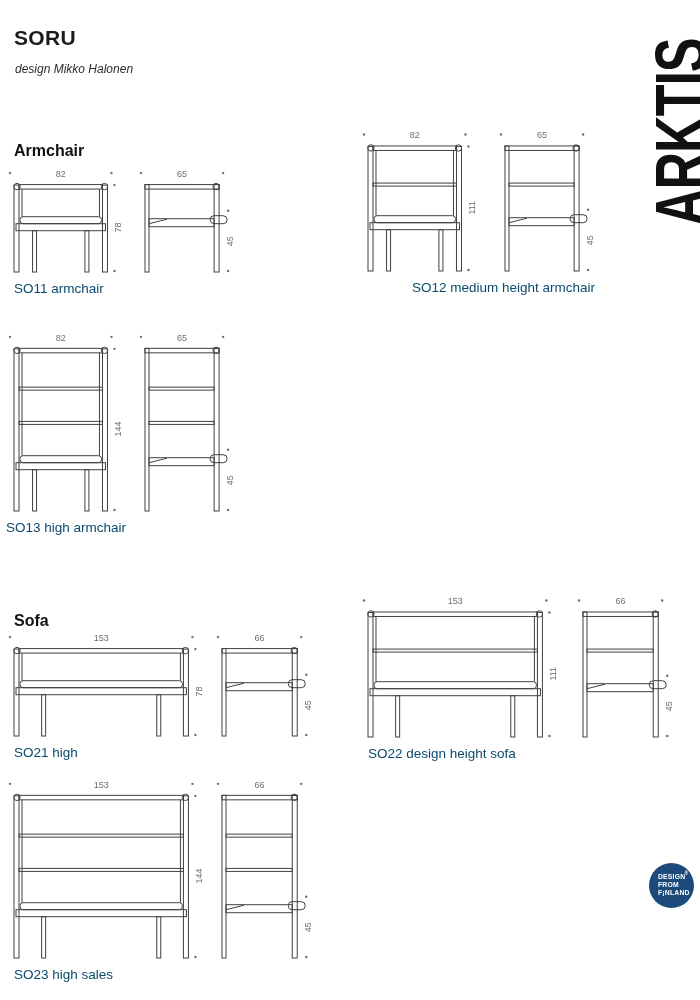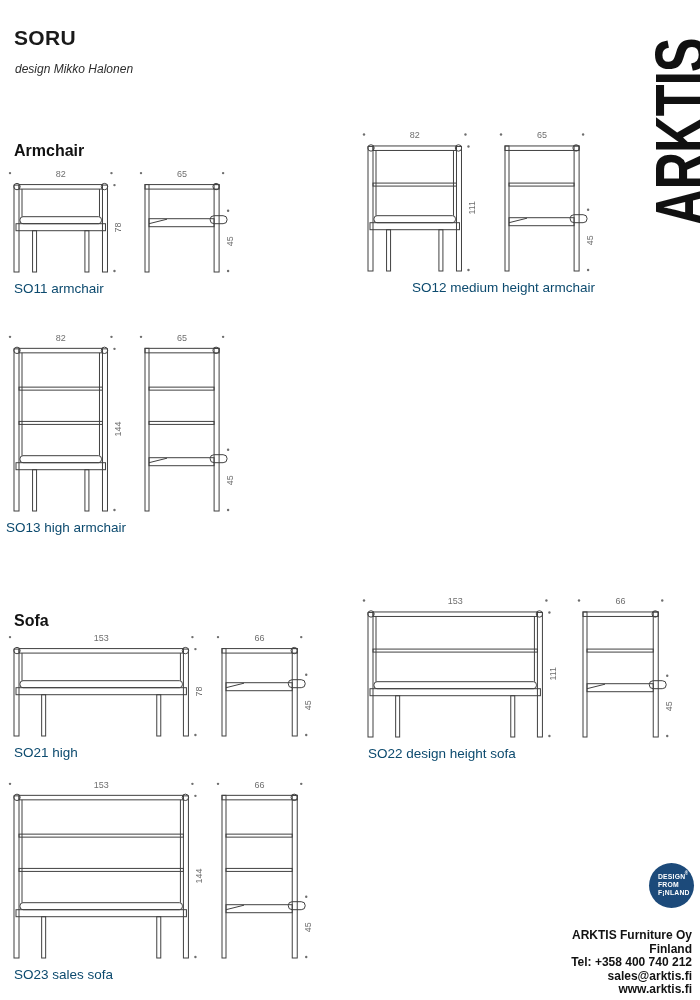--- a/index.html
+++ b/index.html
@@ -251,31 +251,24 @@
         <text x="311.24" y="927.35" font-size="9" text-anchor="middle" fill="#6e6e6e" stroke="none" transform="rotate(-90 311.24 927.35)">45</text>
       </g>
     </svg>
 
   <div id="captions">
       <div class="abs caption" style="left: 14px; top: 281px;">SO11 armchair</div>
       <div class="abs caption" style="left: 368px; top: 280px; margin-left: 44px;">SO12 medium height armchair</div>
       <div class="abs caption" style="left: 0; top: 520px; margin-left: 6px;">SO13 high armchair</div>
       <div class="abs caption" style="left: 14px; top: 745px;">SO21 high</div>
       <div class="abs caption" style="left: 368px; top: 746px;">SO22 design height sofa</div>
-      <div class="abs caption" style="left: 14px; top: 967px;">SO23 sales sofa</div>
+      <div class="abs caption" style="left: 14px; top: 967px;">SO23 high sales</div>
     </div>
 
   <div class="abs badge" id="badge" style="background: rgb(28, 74, 122); color: rgb(255, 255, 255);">
     <div class="bline">DESIGN</div>
     <div class="bline">FROM</div>
     <div class="bline">F¡NLAND</div>
     <div class="reg">®</div>
   </div>
 
-  <div class="abs contact">
-    <div>ARKTIS Furniture Oy</div>
-    <div>Finland</div>
-    <div>Tel: +358 400 740 212</div>
-    <div>sales@arktis.fi</div>
-    <div>www.arktis.fi</div>
-  </div>
 
 </div>
 
 </body></html>

